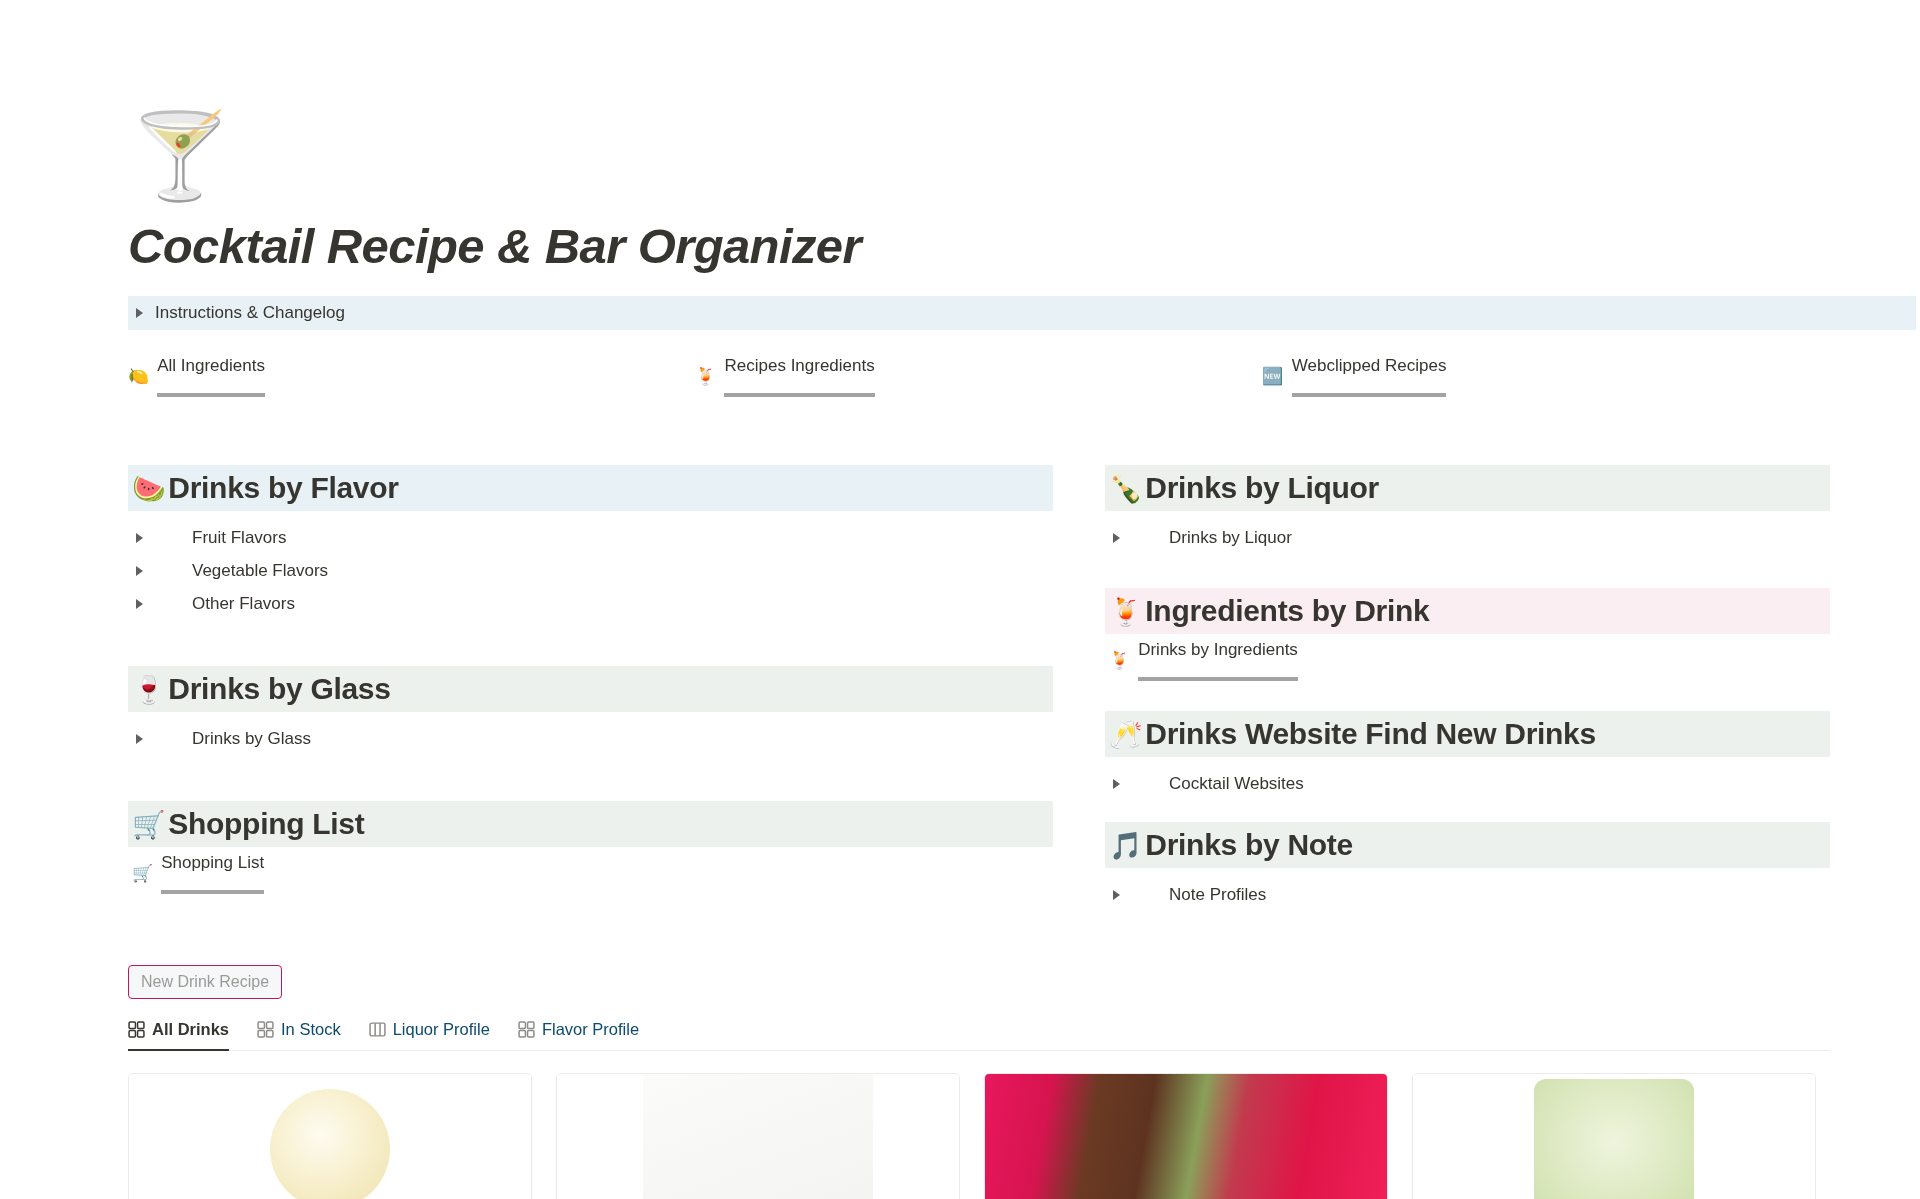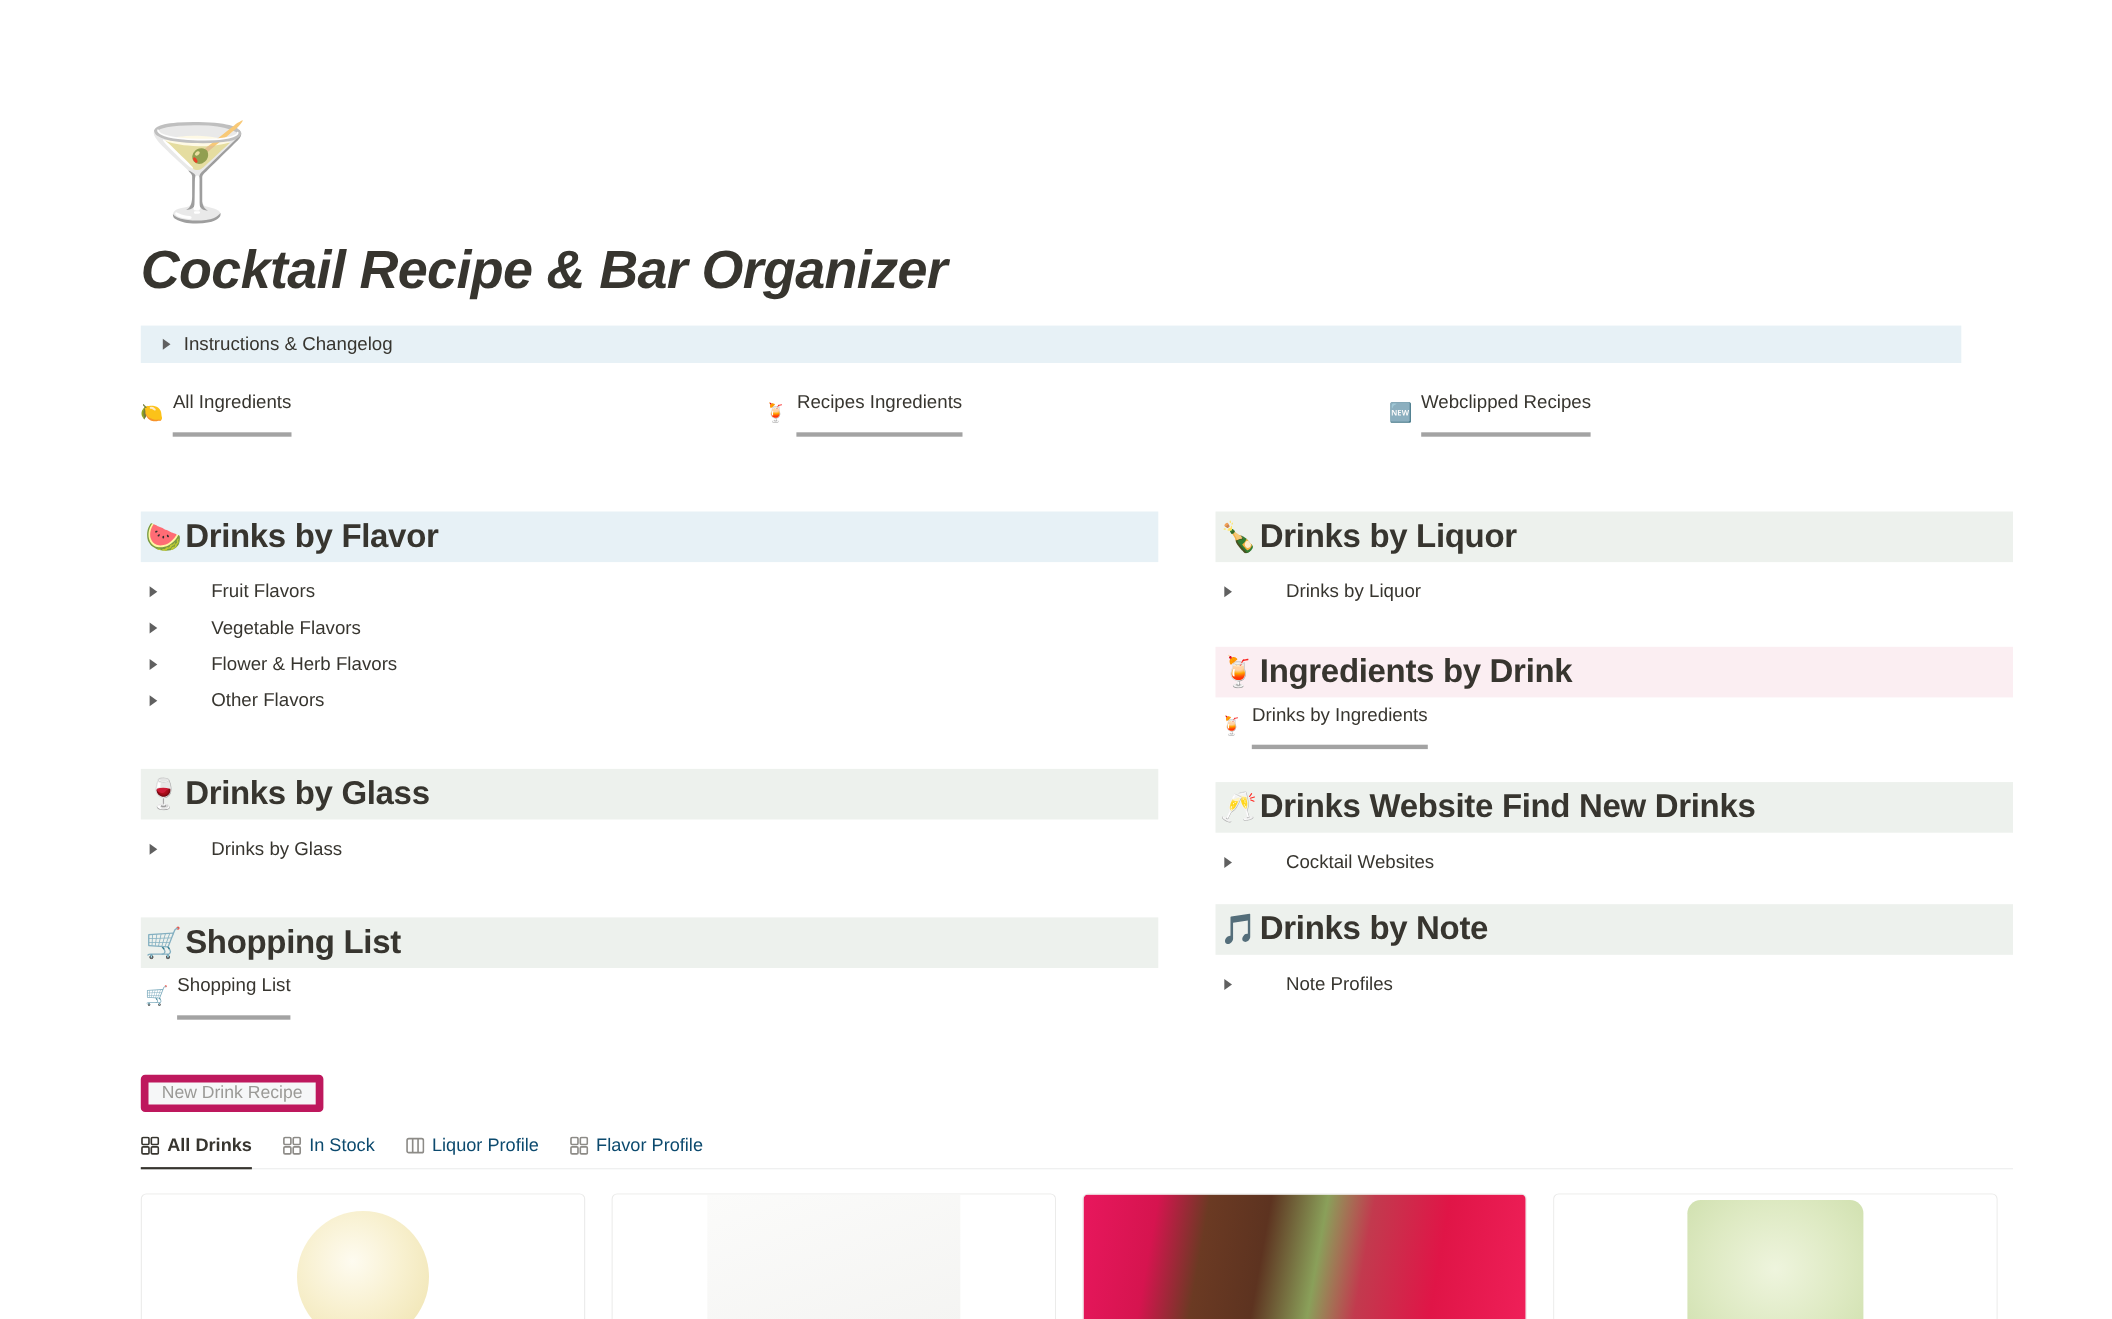--- a/index.html
+++ b/index.html
@@ -49,25 +49,25 @@
     font-weight: bold;
     letter-spacing: -0.6px;
     color: #37352f;
     font-style: italic;
   }
 
   
   .toggle-bar {
     margin-top: 22px;
     height: 34px;
-    width: 1655px;
+    width: 1788px;
     background: #e7f1f6;
     display: flex;
     align-items: center;
-    padding-left: 20px;
+    padding-left: 8px;
   }
 
   .tri {
     display: inline-block;
     width: 0;
     height: 0;
     border-left: 7px solid #606060;
     border-top: 5px solid transparent;
     border-bottom: 5px solid transparent;
     margin-right: 12px;
@@ -166,21 +166,21 @@
 
   
   .db-block { margin-top: 54px; width: 1702px; }
 
   .new-btn {
     display: inline-flex;
     align-items: center;
     height: 34px;
     padding: 0 12px;
     background: #f6f7f8;
-    border: 7px solid #be185d;
+    border: 1px solid #be185d;
     border-radius: 4px;
     font-size: 16px;
     color: #9b9a97;
     cursor: pointer;
     font-family: "Liberation Sans", sans-serif;
   }
 
   .tabs {
     margin-top: 16px;
     display: flex;
@@ -314,24 +314,20 @@
           <div class="toggle-item">
             <span class="tri"></span>
             <span>Fruit Flavors</span>
           </div>
           <div class="toggle-item">
             <span class="tri"></span>
             <span>Vegetable Flavors</span>
           </div>
           <div class="toggle-item">
             <span class="tri"></span>
-            <span>Flower &amp; Herb Flavors</span>
-          </div>
-          <div class="toggle-item">
-            <span class="tri"></span>
             <span>Other Flavors</span>
           </div>
         </div>
 
         <div class="spacer-46"></div>
 
         <div class="sec-header bg-green">
           <span class="sec-emoji">🍷</span>
           <span>Drinks by Glass</span>
         </div>

